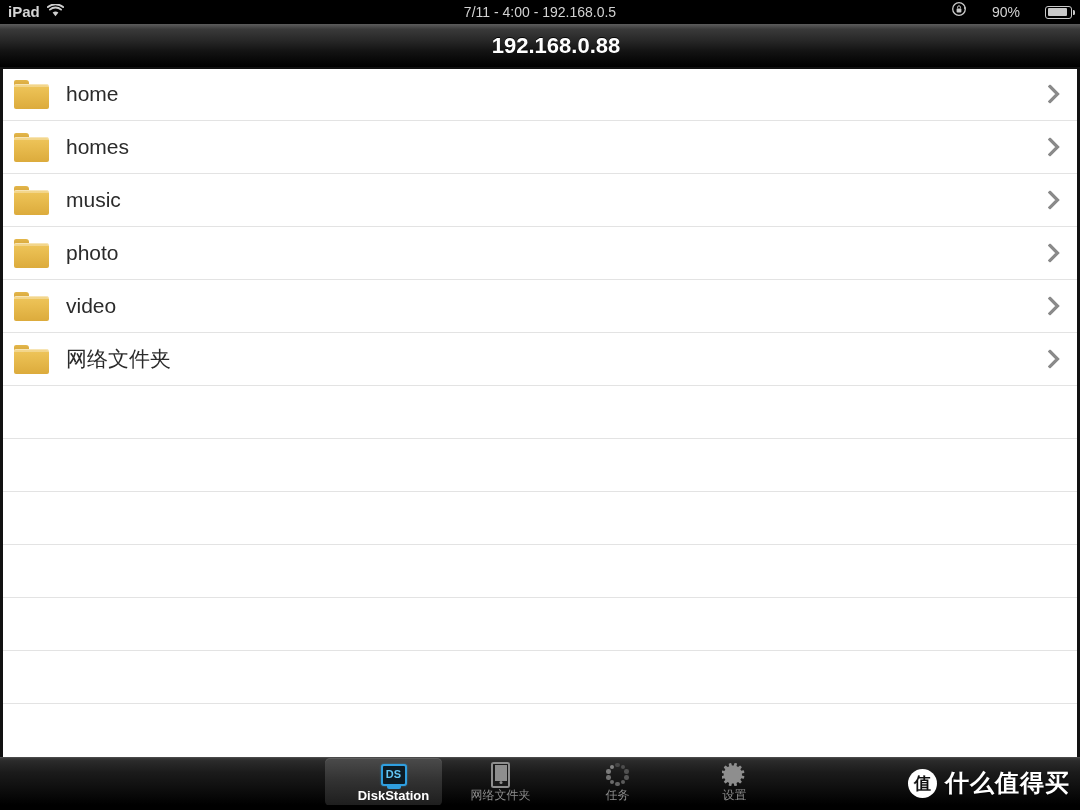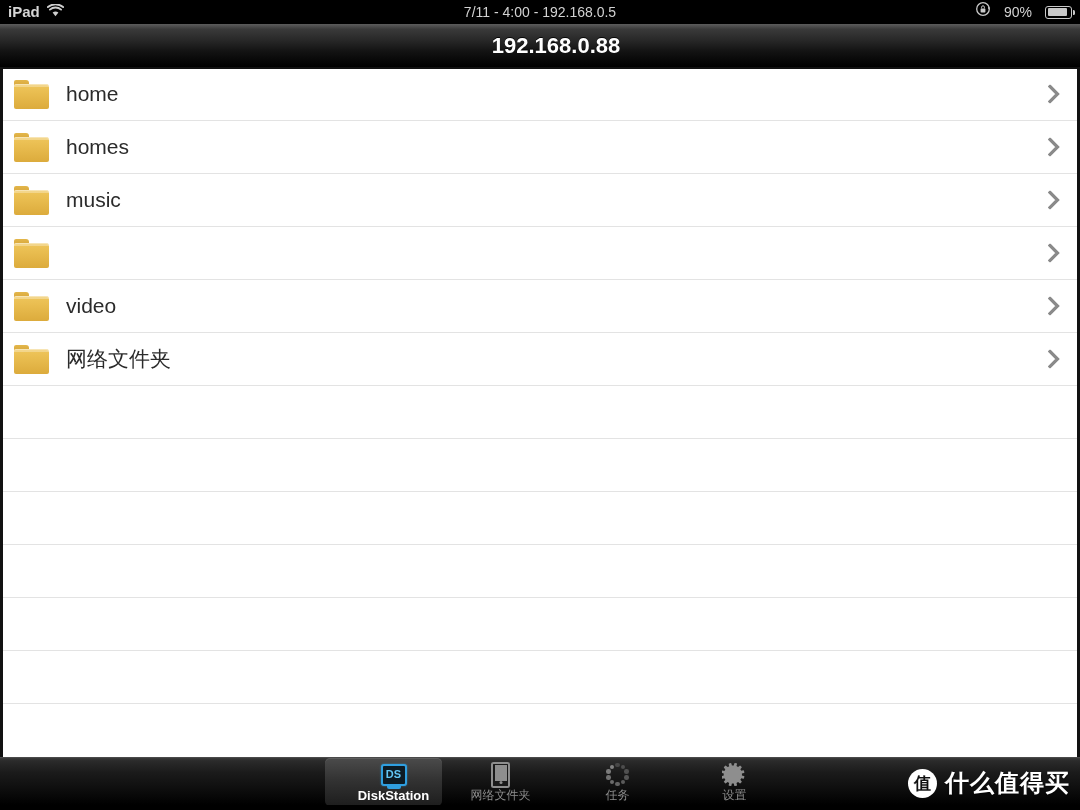--- a/index.html
+++ b/index.html
@@ -57,21 +57,21 @@
     text-align: center;
     font-size: 14px;
     color: #d2d2d2;
   }
   .sb-right {
     position: absolute;
     right: 8px; top: 0;
     height: 24px;
     display: flex;
     align-items: center;
-    gap: 13px;
+    gap: 25px;
   }
   .sb-battery-pct {
     font-size: 14px;
     color: #d2d2d2;
   }
   .battery {
     position: relative;
     width: 27px;
     height: 13px;
     border: 1.5px solid #c9c9c9;
@@ -468,20 +468,21 @@
             <path d="M2 2 L9.5 9.5 L2 17" stroke="#8a8a8a" stroke-width="3.2" fill="none" stroke-linecap="square" stroke-linejoin="miter"></path>
           </svg>
         </div>
       </div>
       <div class="row">
         <div class="folder">
           <i class="tab"></i>
           <i class="body"></i>
           <i class="lip"></i>
         </div>
+        <div class="row-label">photo</div>
         <div class="chevron">
           <svg width="12" height="19" viewBox="0 0 12 19">
             <path d="M2 2 L9.5 9.5 L2 17" stroke="#8a8a8a" stroke-width="3.2" fill="none" stroke-linecap="square" stroke-linejoin="miter"></path>
           </svg>
         </div>
       </div>
       <div class="row">
         <div class="folder">
           <i class="tab"></i>
           <i class="body"></i>

